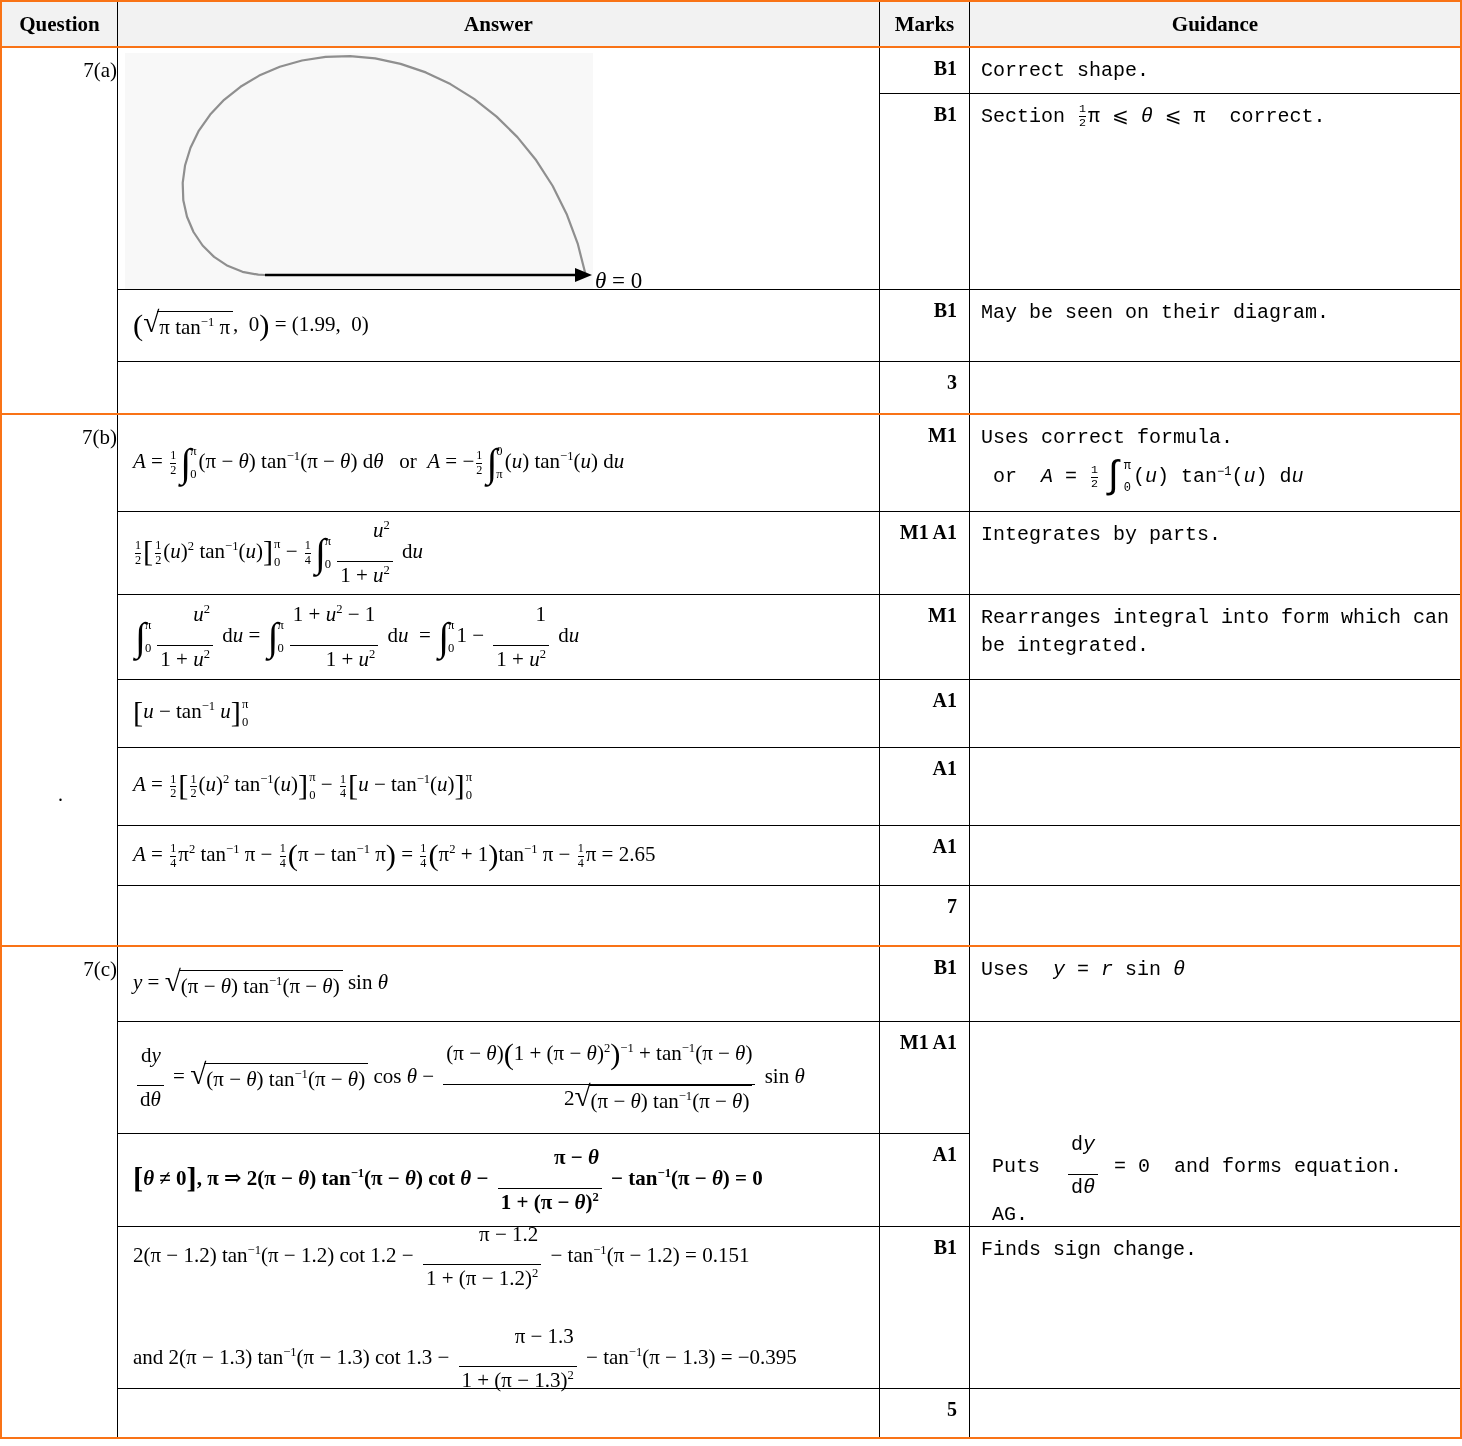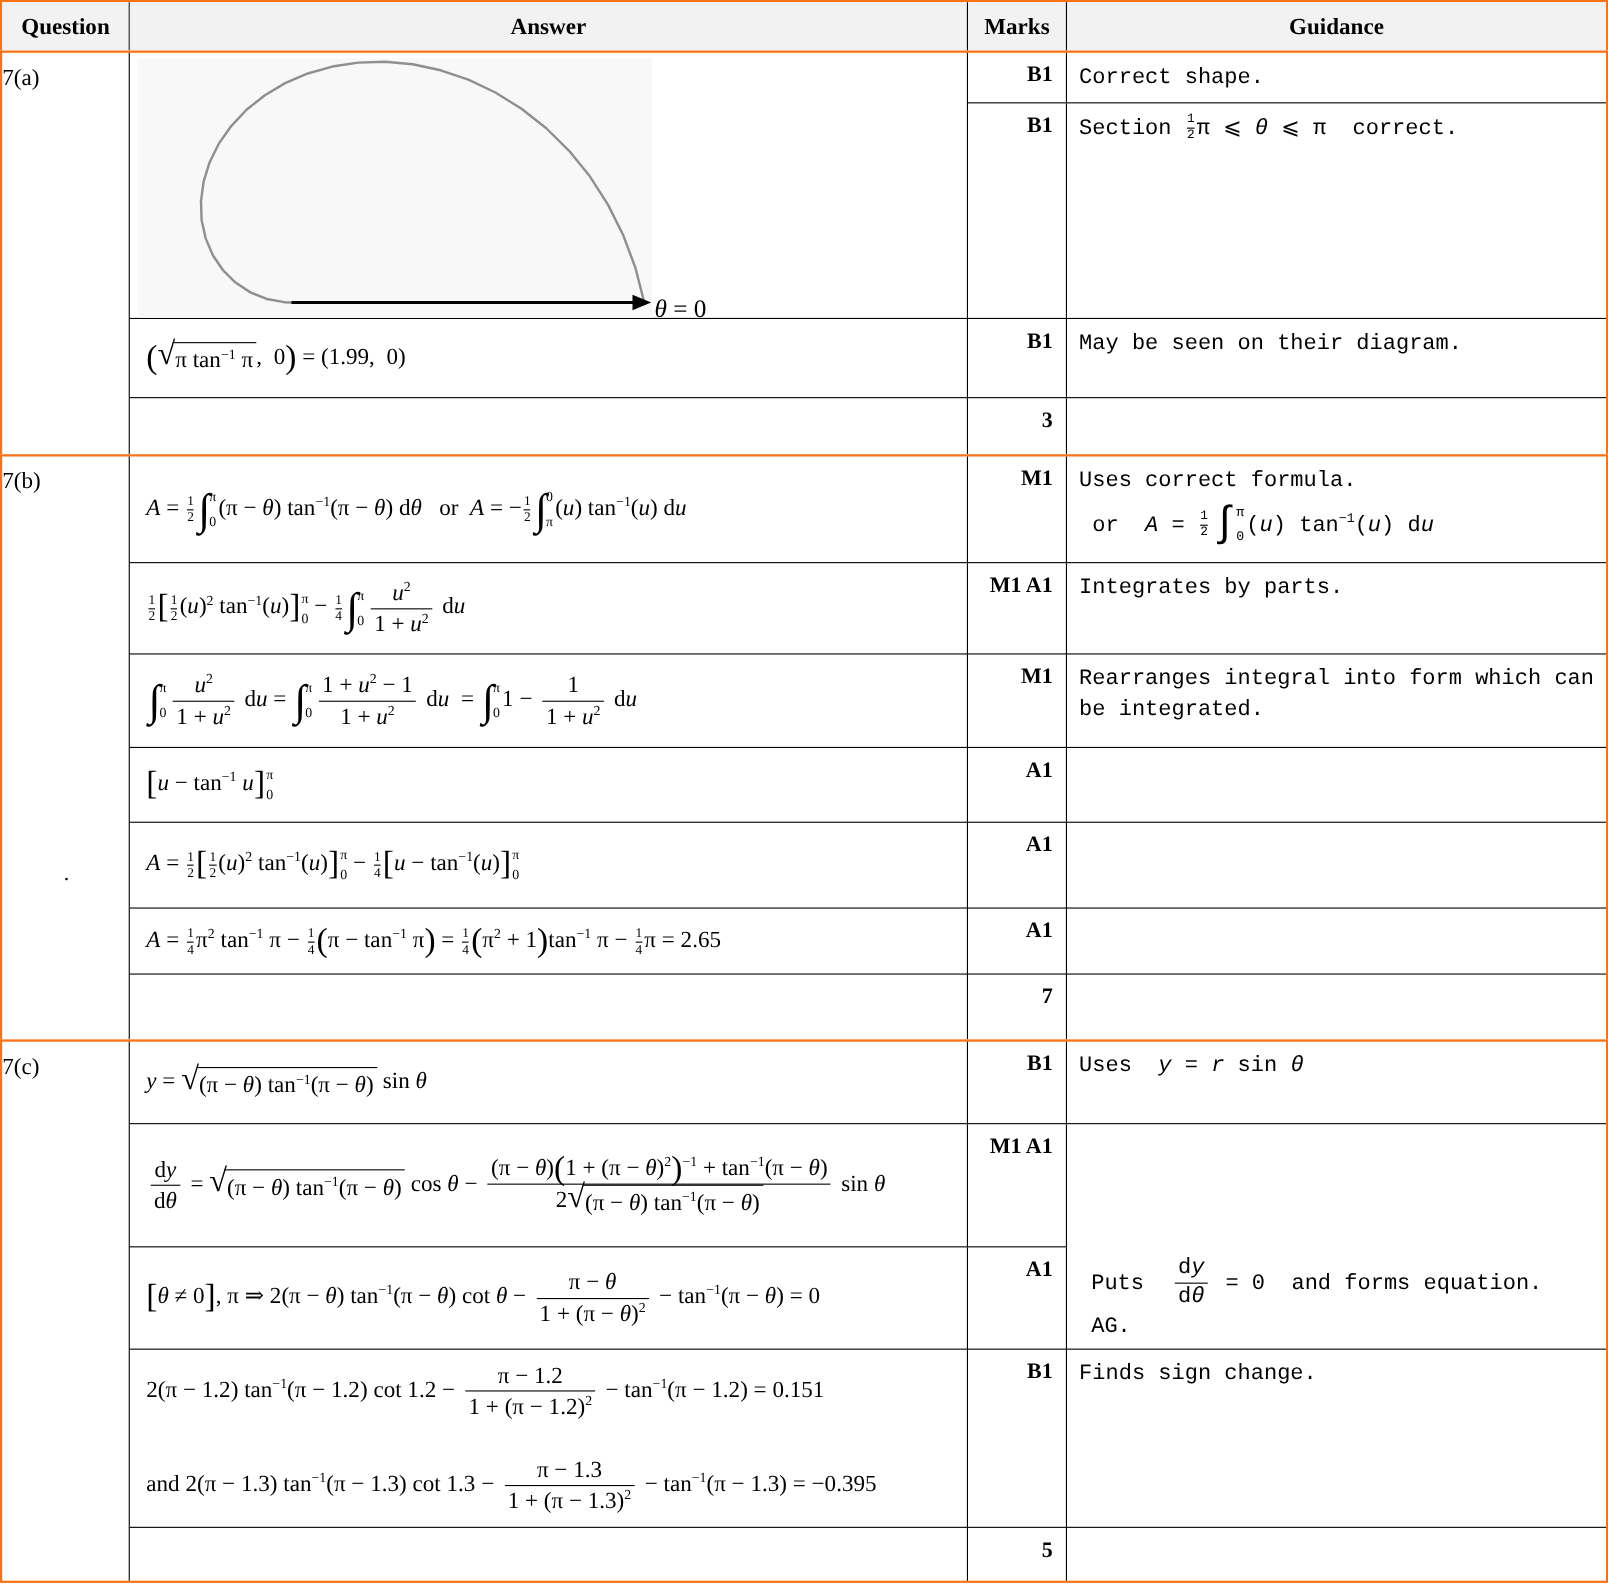--- a/index.html
+++ b/index.html
@@ -6,36 +6,36 @@
   .page{width:1462px;font-family:"Liberation Serif","DejaVu Serif",serif;color:#000;}
   .sec{display:grid;grid-template-columns:116px 762px 90px 490px;border:2px solid #f97316;background:#fff;position:relative;}
   .sec + .sec{margin-top:-2px;}
   .cell{border-right:1.5px solid #000;border-bottom:1.5px solid #000;min-width:0;position:relative;box-sizing:border-box;}
   .c1{grid-column:1;}
   .c2{grid-column:2;}
   .c3{grid-column:3;}
   .c4{grid-column:4;border-right:none;}
   .lr{border-bottom:none;}
   .hcell{background:#f2f2f2;font-weight:bold;font-size:21px;display:flex;align-items:center;justify-content:center;border-bottom:none;}
-  .qcell{border-bottom:none;text-align:left;padding-top:10px;font-size:21px;}
+  .qcell{border-bottom:none;text-align:right;padding-top:10px;font-size:21px;}
   .acell{display:flex;align-items:center;padding-left:15px;font-size:21px;}
   .am{width:100%;line-height:1.25;}
   .mline + .mline{margin-top:30px;}
   .mcell{display:flex;justify-content:flex-end;align-items:flex-start;padding:9px 12px 0 0;font-weight:bold;font-size:20px;}
   .gcell{padding:9px 10px 0 11px;font-size:20px;line-height:1.4;font-family:Liberation Mono, monospace;}
   .gc-center{display:flex;align-items:center;padding-top:0;}
   .gind{display:inline-block;margin-left:12px;margin-top:6px;}
   .diagcell{padding:0;}
   .axis-label{position:absolute;font-size:23px;}
   
   i{font-style:italic;}
   sup{font-size:0.6em;}
   .f{display:inline-flex;flex-direction:column;text-align:center;font-size:0.58em;line-height:1.1;vertical-align:middle;margin:0 2px;font-style:normal;}
   .f>span:last-child{border-top:1px solid #000;}
-  .df{display:inline-flex;flex-direction:column;text-align:center;line-height:1.3;vertical-align:middle;margin:0 4px;font-style:normal;}
+  .df{display:inline-flex;flex-direction:column;text-align:right;line-height:1.3;vertical-align:middle;margin:0 4px;font-style:normal;gap:16px;}
   .df>span{padding:0 3px;}
   .df>span:last-child{border-top:1.6px solid #000;}
   .ig{display:inline-flex;vertical-align:middle;margin:0 2px;}
   .ig .s{font-size:1.9em;line-height:1;font-style:normal;}
   .ig .l{display:inline-flex;flex-direction:column;justify-content:space-between;font-size:0.6em;line-height:1;padding:2px 0;margin-left:-1px;font-style:normal;}
   .sq{display:inline-flex;align-items:flex-start;vertical-align:middle;font-style:normal;}
   .sq .s{font-size:1.4em;line-height:1;transform:translateY(-0.1em);margin-right:-2px;}
   .sq .v{border-top:1.6px solid #000;padding:2px 3px 0 2px;}
   .bb{font-size:1.45em;font-style:normal;line-height:0.9;vertical-align:-0.12em;}
   .l2{display:inline-flex;flex-direction:column;justify-content:space-between;font-size:0.6em;line-height:1;vertical-align:middle;height:2.4em;padding-left:1px;font-style:normal;}
@@ -262,21 +262,21 @@
           </span> cos <i>θ</i> − <span class="df">
             <span>(π − <i>θ</i>)<span class="bb">(</span>1 + (π − <i>θ</i>)<sup>2</sup><span class="bb">)</span><sup>−1</sup> + tan<sup>−1</sup>(π − <i>θ</i>)</span>
             <span>2<span class="sq">
                 <span class="s">√</span>
                 <span class="v">(π − <i>θ</i>) tan<sup>−1</sup>(π − <i>θ</i>)</span>
               </span></span>
           </span> sin <i>θ</i></div>
     </div>
     <div class="cell c3 mcell" style="grid-row:2;">M1 A1</div>
 
-    <div class="cell c2 acell" style="grid-row:3;">
+    <div class="cell c2 acell" style="grid-row:3;font-weight:bold;">
       <div class="am"><span class="bb">[</span><i>θ</i> ≠ 0<span class="bb">]</span>, π ⇒ 2(π − <i>θ</i>) tan<sup>−1</sup>(π − <i>θ</i>) cot <i>θ</i> − <span class="df">
             <span>π − <i>θ</i></span>
             <span>1 + (π − <i>θ</i>)<sup>2</sup></span>
           </span> − tan<sup>−1</sup>(π − <i>θ</i>) = 0</div>
     </div>
     <div class="cell c3 mcell" style="grid-row:3;">A1</div>
     <div class="cell c4 gcell gc-center" style="grid-row:3;">
         <span style="padding-left:11px;">Puts&nbsp; <span class="df">
             <span>d<i>y</i></span>
             <span>d<i>θ</i></span>

